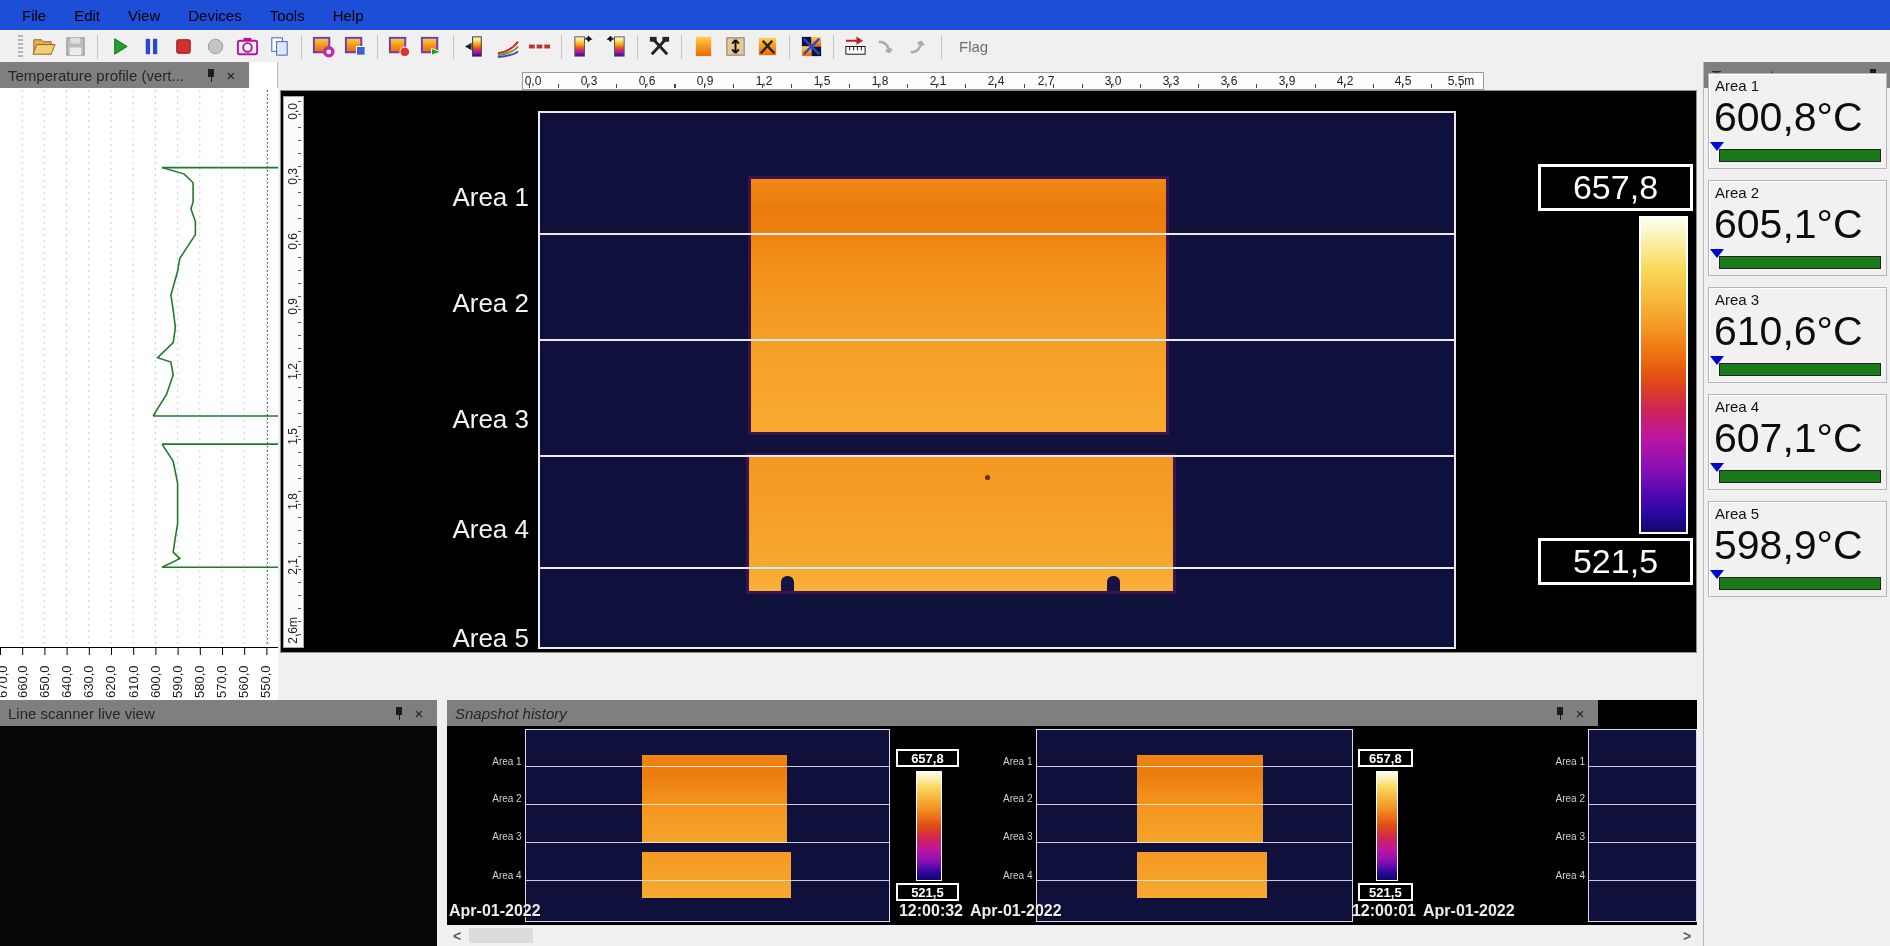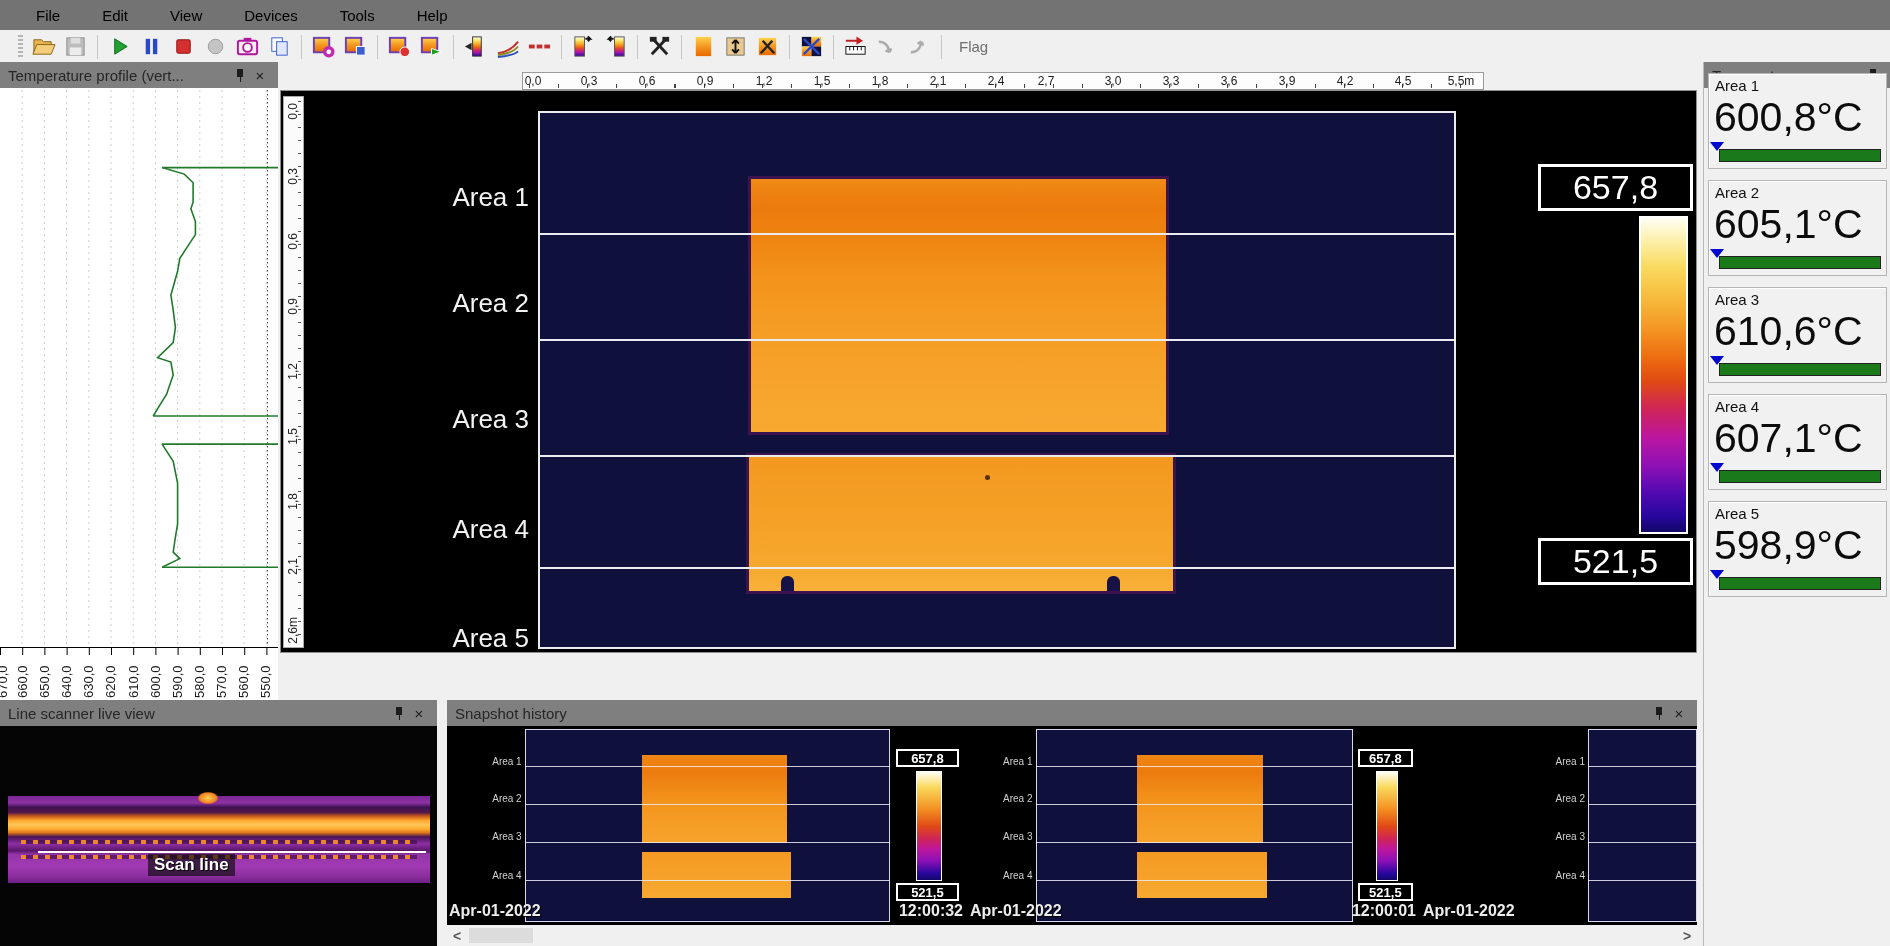--- a/index.html
+++ b/index.html
@@ -1,41 +1,41 @@
 <!DOCTYPE html>
 <html><head>
 <meta charset="utf-8">
 <style>
   html,body{margin:0;padding:0;background:#d8d8d8;}
   *{box-sizing:border-box;font-family:"Liberation Sans",sans-serif;}
   #app{position:relative;width:1890px;height:946px;background:#f0f0f0;overflow:hidden;font-size:14px;color:#111;}
 
   
-  #menubar{position:absolute;left:0;top:0;width:100%;height:30px;display:flex;align-items:center;padding-left:24px;gap:18px;background:#737373;}
+  #menubar{position:absolute;left:0;top:0;width:100%;height:30px;display:flex;align-items:center;padding-left:10px;gap:4px;background:#1d4ed8;}
   .menu-item{padding:4px 12px;font-size:15px;color:#000;}
 
   
   #toolbar{position:absolute;left:0;top:30px;width:100%;height:33px;display:flex;align-items:center;gap:3px;background:#f0f0f0;padding-left:18px;}
   .grip{width:5px;height:24px;margin-right:3px;background:repeating-linear-gradient(180deg,#b5b5b5 0 2px,transparent 2px 4px);}
   .tbtn{width:29px;height:29px;display:flex;align-items:center;justify-content:center;border-radius:3px;}
   .tbi{width:25px;height:25px;}
   .tsep{width:1px;height:24px;background:#c6c6c6;margin:0 4px;}
   .flag-btn{padding:3px 10px;font-size:15px;color:#6f6f6f;}
 
   
   .ptitle{position:absolute;left:0;top:0;right:0;height:26px;background:#7f7f7f;color:#262626;font-size:15px;display:flex;align-items:center;padding:0 8px;}
   .ptitle .spacer{flex:1;}
   .pin-icon,.close-icon{width:20px;height:20px;display:flex;align-items:center;justify-content:center;color:#1c1c1c;font-size:15px;}
   .pin-glyph{display:inline-block;width:10px;height:13px;position:relative;}
   .pin-glyph:before{content:"";position:absolute;left:2px;top:0;width:6px;height:8px;background:#1c1c1c;}
   .pin-glyph:after{content:"";position:absolute;left:4.5px;top:8px;width:1.5px;height:5px;background:#1c1c1c;}
 
   
   #profile-panel{position:absolute;left:0;top:62px;width:278px;height:638px;background:#fff;border-right:1px solid #b9b9b9;}
-  #profile-panel .ptitle{width:278px;}
+  #profile-panel .ptitle{width:249px;}
   #profile-chart{position:absolute;left:0;top:26px;width:278px;height:612px;background:#fff;}
   .xaxis-label{position:absolute;writing-mode:vertical-rl;transform:rotate(180deg);font-size:13px;color:#1a1a1a;top:570px;height:40px;line-height:14px;}
 
   
   #hruler{position:absolute;left:522px;top:72px;width:962px;height:18px;background:#fdfdfd;border:1px solid #9a9a9a;}
   #hruler .tick-strip{position:absolute;left:6px;right:0;bottom:1px;height:4px;background:repeating-linear-gradient(90deg,#444 0 1px,transparent 1px 29.1px);}
   .hr-label{position:absolute;top:1px;font-size:12px;color:#222;transform:translateX(-50%);white-space:nowrap;}
 
   
   #main-view{position:absolute;left:280px;top:90px;width:1417px;height:563px;background:#000;border:1px solid #8f8f8f;}
@@ -81,21 +81,21 @@
   #ls-image{position:absolute;left:0;top:26px;right:0;bottom:0;background:#050505;overflow:hidden;}
   #ls-strip{position:absolute;left:8px;top:70px;width:422px;height:87px;
     background:linear-gradient(180deg,#7c2795 0%,#8d32a2 8%,#3c1150 13%,#55184a 19%,#c2571b 23%,#ffa62e 28%,#ffc657 33%,#ffab32 38%,#e07a1a 42%,#471256 47%,#8d2fa4 55%,#5a1768 63%,#9334a8 67%,#a13ab4 80%,#8d2e9e 92%,#6f2086 100%);}
   .dash-row{position:absolute;left:3%;right:3%;background:repeating-linear-gradient(90deg,rgba(255,150,30,.85) 0 5px,rgba(60,10,70,.6) 5px 12px);}
   #ls-blob{position:absolute;left:45%;top:-4px;width:20px;height:12px;background:radial-gradient(ellipse at center,#ffd050 0%,#f08020 60%,transparent 75%);}
   #scan-line{position:absolute;left:30px;right:4px;top:63%;height:2px;background:#fff;}
   #scanline-label{position:absolute;left:148px;top:128px;font-size:17px;font-weight:bold;color:#fff;background:rgba(10,10,10,.65);padding:1px 6px;text-shadow:1px 1px 0 #000;}
 
   
   #snap-panel{position:absolute;left:447px;top:700px;width:1250px;height:246px;background:#000;}
-  #snap-panel .ptitle{width:1250px;}
+  #snap-panel .ptitle{width:1151px;font-style:italic;}
   #snap-content{position:absolute;left:0;top:26px;right:0;height:199px;background:#000;overflow:hidden;}
   .snapshot{position:absolute;top:3px;height:193px;display:grid;grid-template-columns:15% 70.5% 14.5%;background:#000;}
   .snapshot.partial{grid-template-columns:167px 1fr;}
   .snap-margin{position:relative;background:#000;}
   .snap-area-label{position:absolute;right:3px;font-size:10px;color:#cfcfcf;}
   .snap-navy{position:relative;background:#10103c;border:1px solid #d8d8ea;}
   .snap-line{position:absolute;left:-1px;right:-1px;height:1px;background:rgba(235,235,245,.85);z-index:3;}
   .snap-glass{position:absolute;z-index:2;}
   .sg1{left:32%;width:40%;top:13%;height:46%;background:linear-gradient(180deg,#ef8513 0%,#ec7c0e 20%,#f3951d 55%,#f7a42c 100%);}
   .sg2{left:32%;width:41%;top:64%;height:24%;background:linear-gradient(180deg,#f49a22 0%,#f8a930 100%);}
@@ -493,29 +493,20 @@
 
   <div id="ls-panel">
     <div class="ptitle">
       <span>Line scanner live view</span>
       <span class="spacer"></span>
       <span class="pin-icon">
           <span class="pin-glyph"></span>
         </span>
       <span class="close-icon">×</span>
     </div>
-    <div id="ls-image">
-      <div id="ls-strip">
-        <div id="ls-blob"></div>
-        <div class="dash-row" style="top:50%;height:5%"></div>
-        <div class="dash-row" style="top:68%;height:4%"></div>
-        <div id="scan-line"></div>
-      </div>
-      <div id="scanline-label">Scan line</div>
-    </div>
   </div>
 
   <div id="snap-panel">
     <div class="ptitle">
       <span>Snapshot history</span>
       <span class="spacer"></span>
       <span class="pin-icon">
           <span class="pin-glyph"></span>
         </span>
       <span class="close-icon">×</span>

